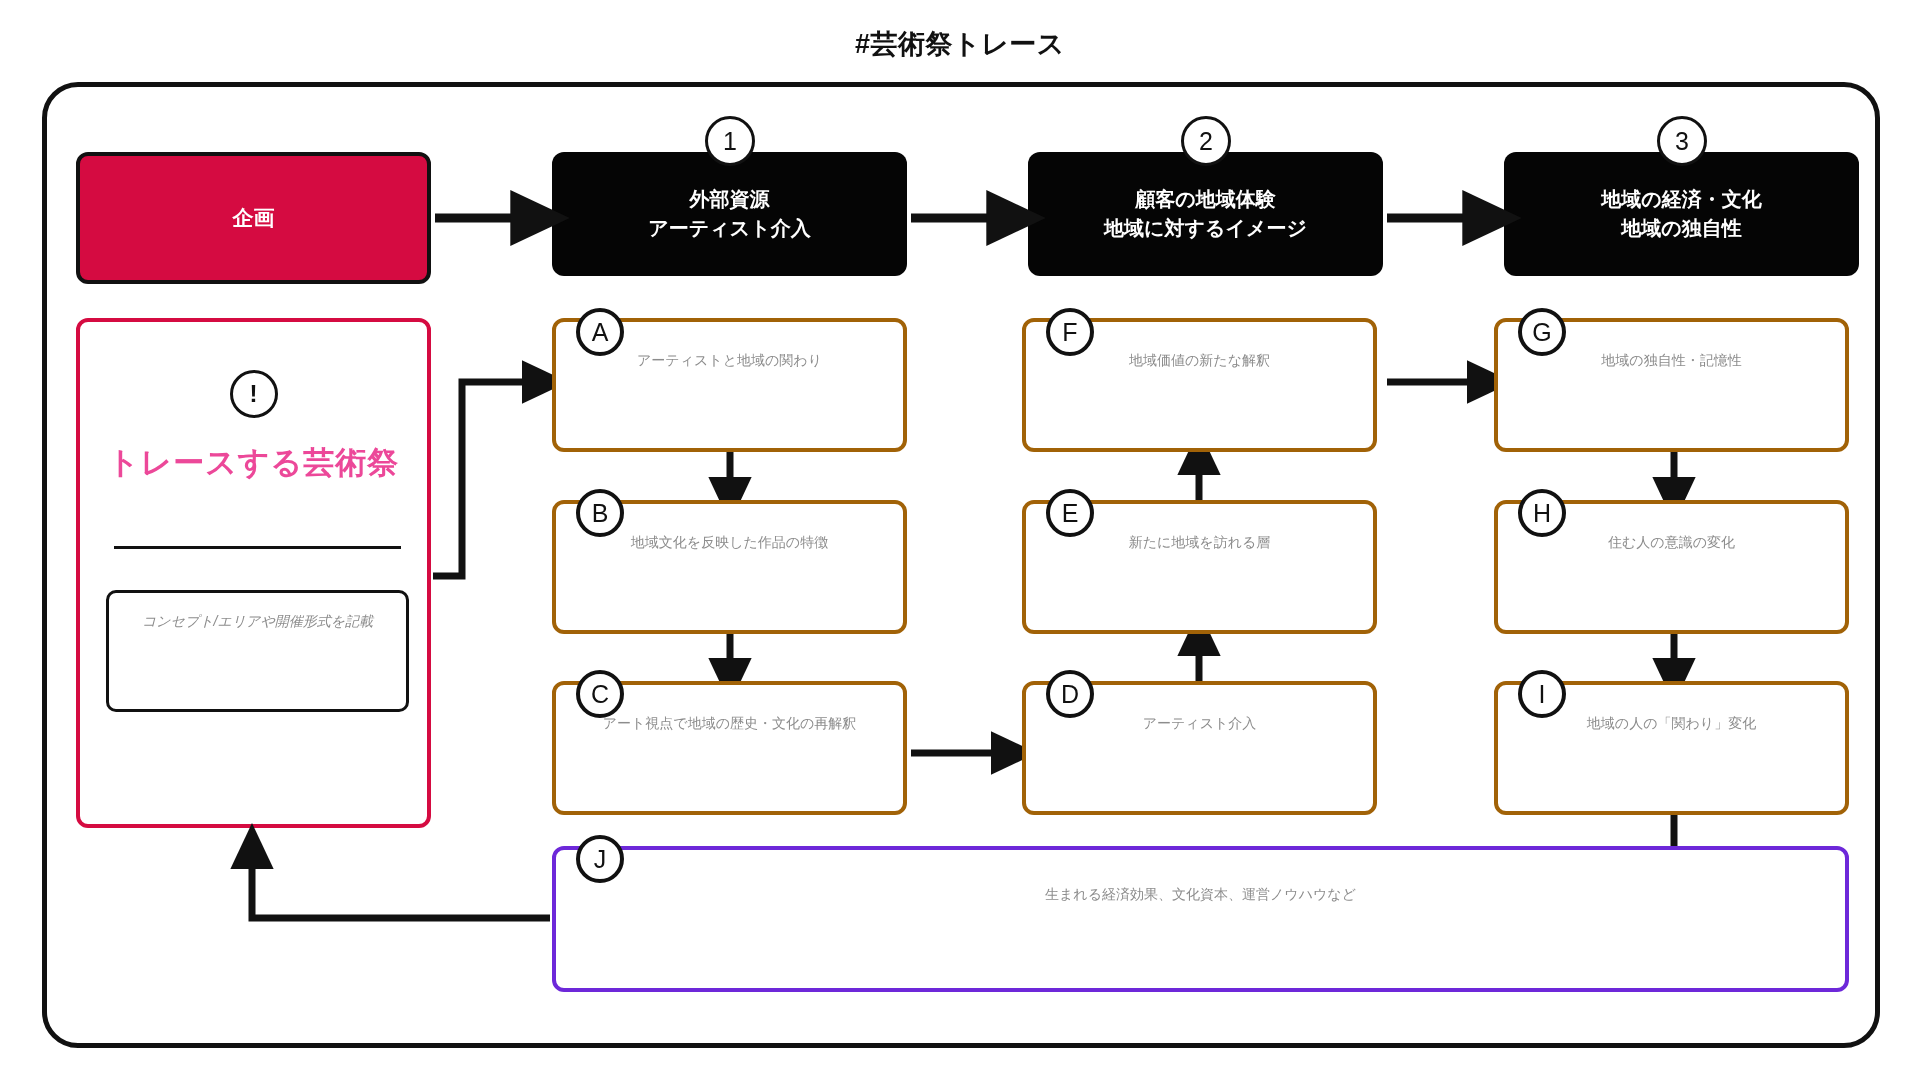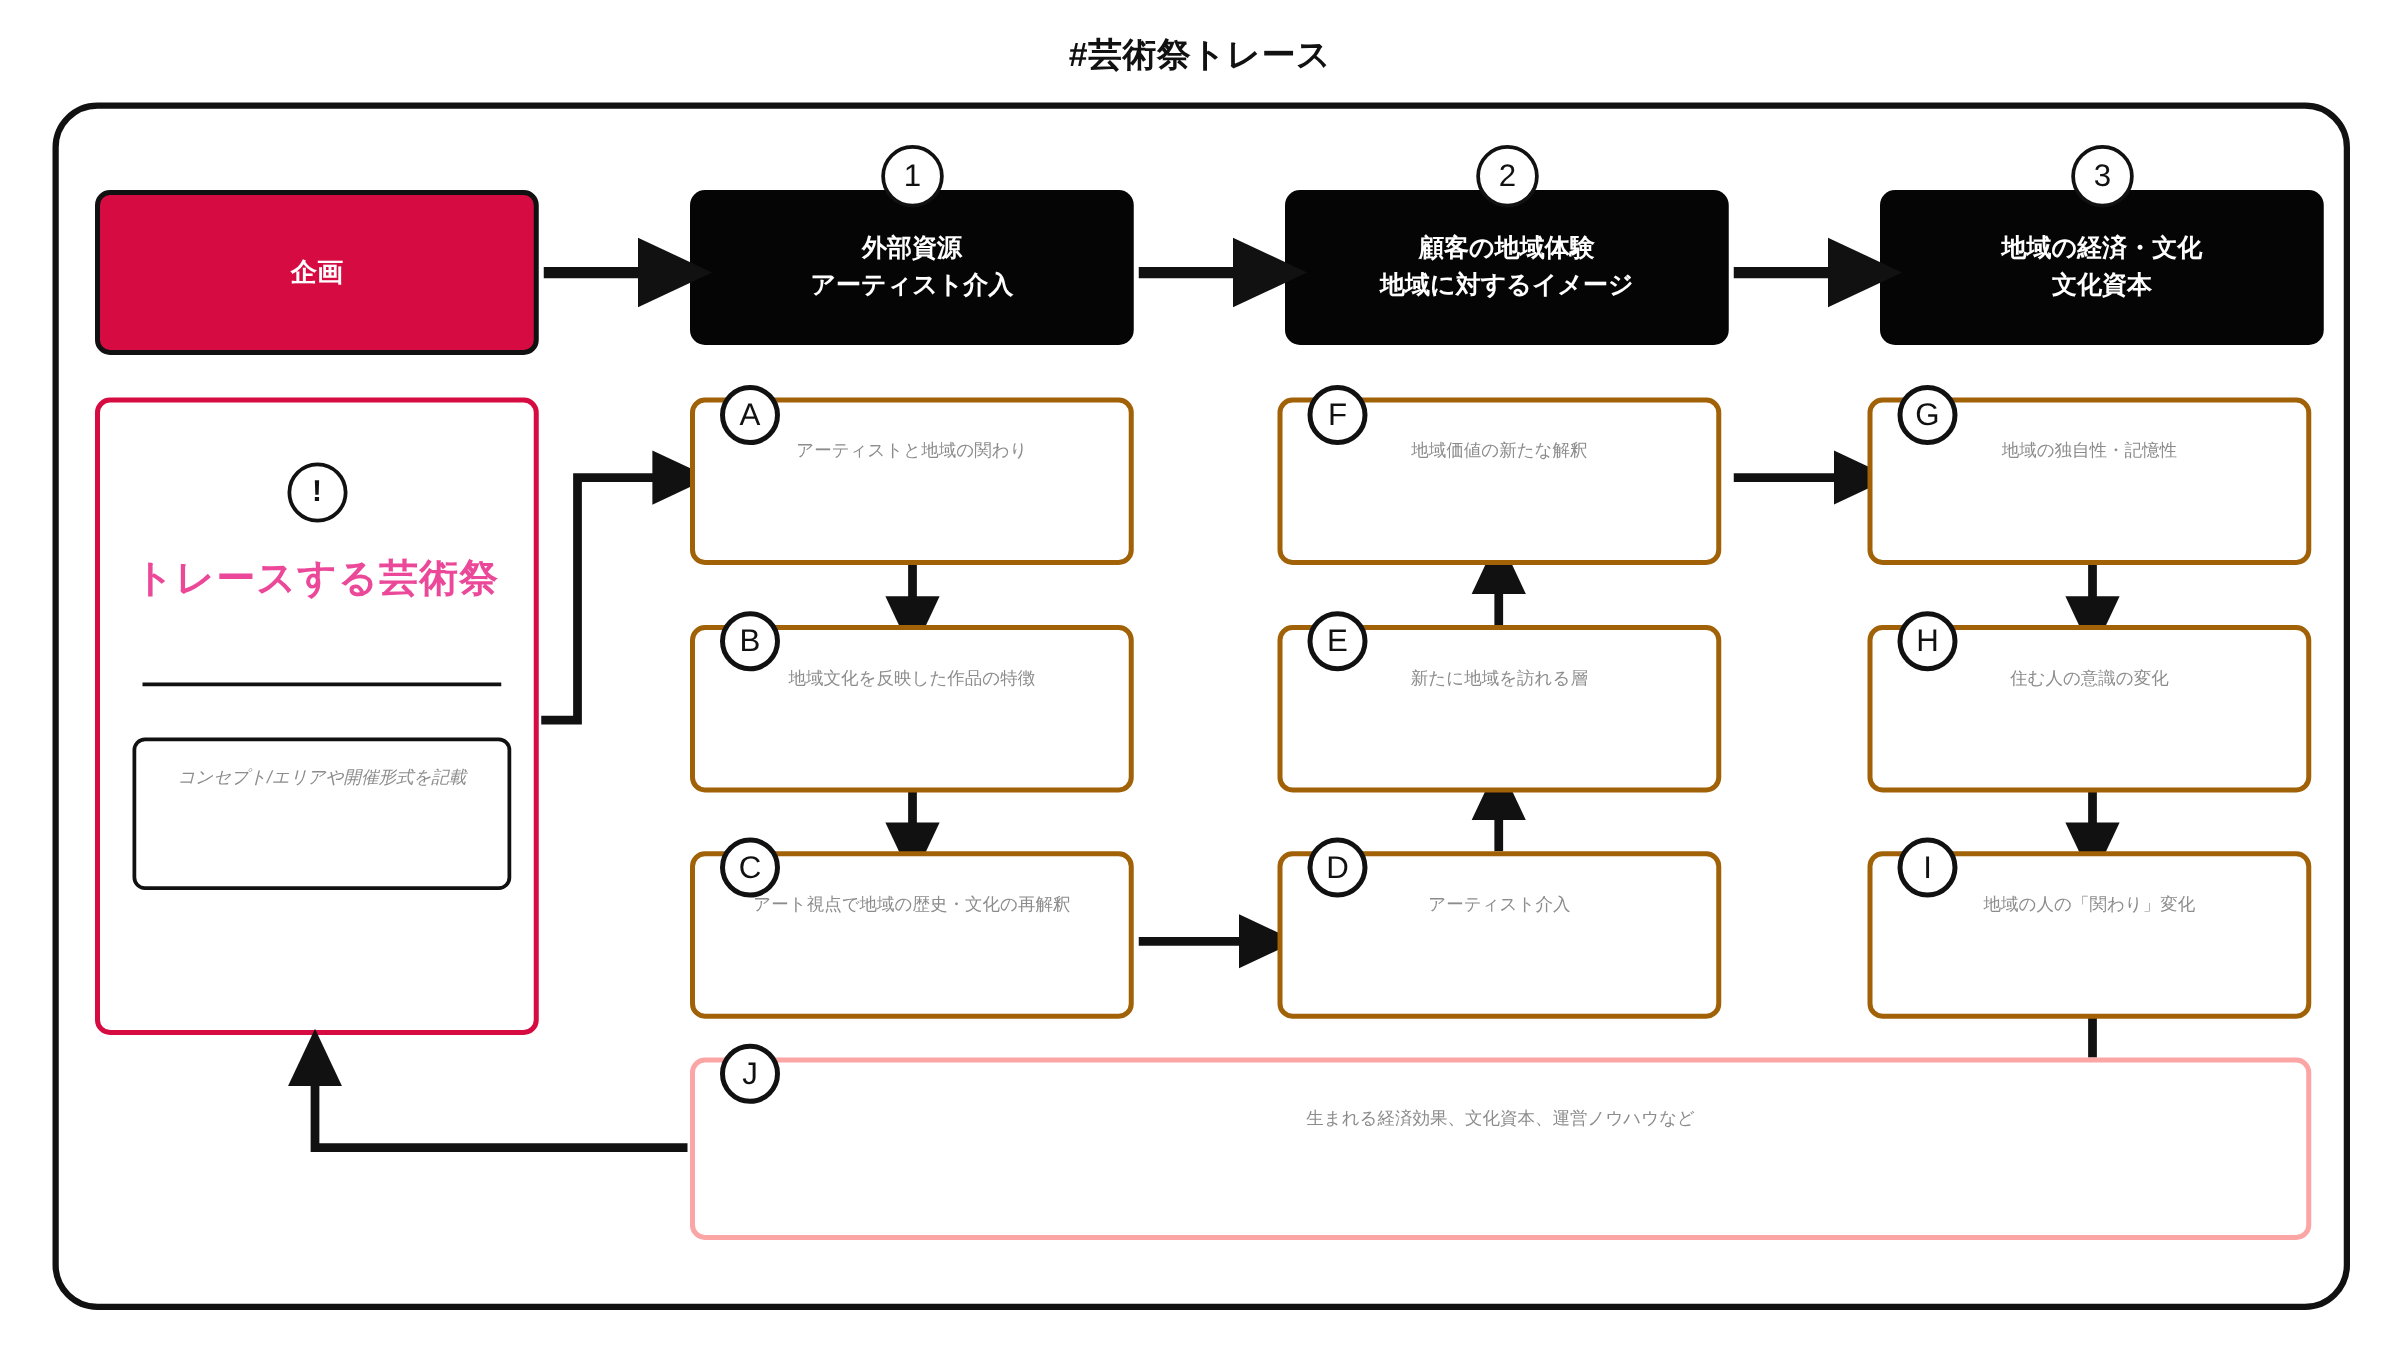--- a/index.html
+++ b/index.html
@@ -137,21 +137,21 @@
     background: #ffffff;
     display: flex; align-items: center; justify-content: center;
     font-size: 25px; font-weight: 500; color: #111111;
     z-index: 7;
   }
 
   .wide-box {
     left: 552px; top: 846px;
     width: 1297px; height: 146px;
     background: #ffffff;
-    border: 4px solid #fca5a5;
+    border: 4px solid #6d28d9;
     border-radius: 12px;
     z-index: 3;
   }
   .wide-label {
     position: absolute;
     left: 0; top: 36px; width: 100%;
     text-align: center;
     font-size: 14px; color: #8c8c8c;
   }
 
@@ -232,21 +232,21 @@
   <div class="box stage-box" style="left:1028px; top:152px;">
     <span>顧客の地域体験</span>
     <span>地域に対するイメージ</span>
   </div>
   <div class="stage-num" style="left:1181px; top:116px;">
     <span>2</span>
   </div>
 
   <div class="box stage-box" style="left:1504px; top:152px;">
     <span>地域の経済・文化</span>
-    <span>文化資本</span>
+    <span>地域の独自性</span>
   </div>
   <div class="stage-num" style="left:1657px; top:116px;">
     <span>3</span>
   </div>
 
   <div class="box node-box" style="left:552px; top:318px;">
     <div class="node-label">アーティストと地域の関わり</div>
   </div>
   <div class="node-badge" style="left:576px; top:308px;">
     <span>A</span>

